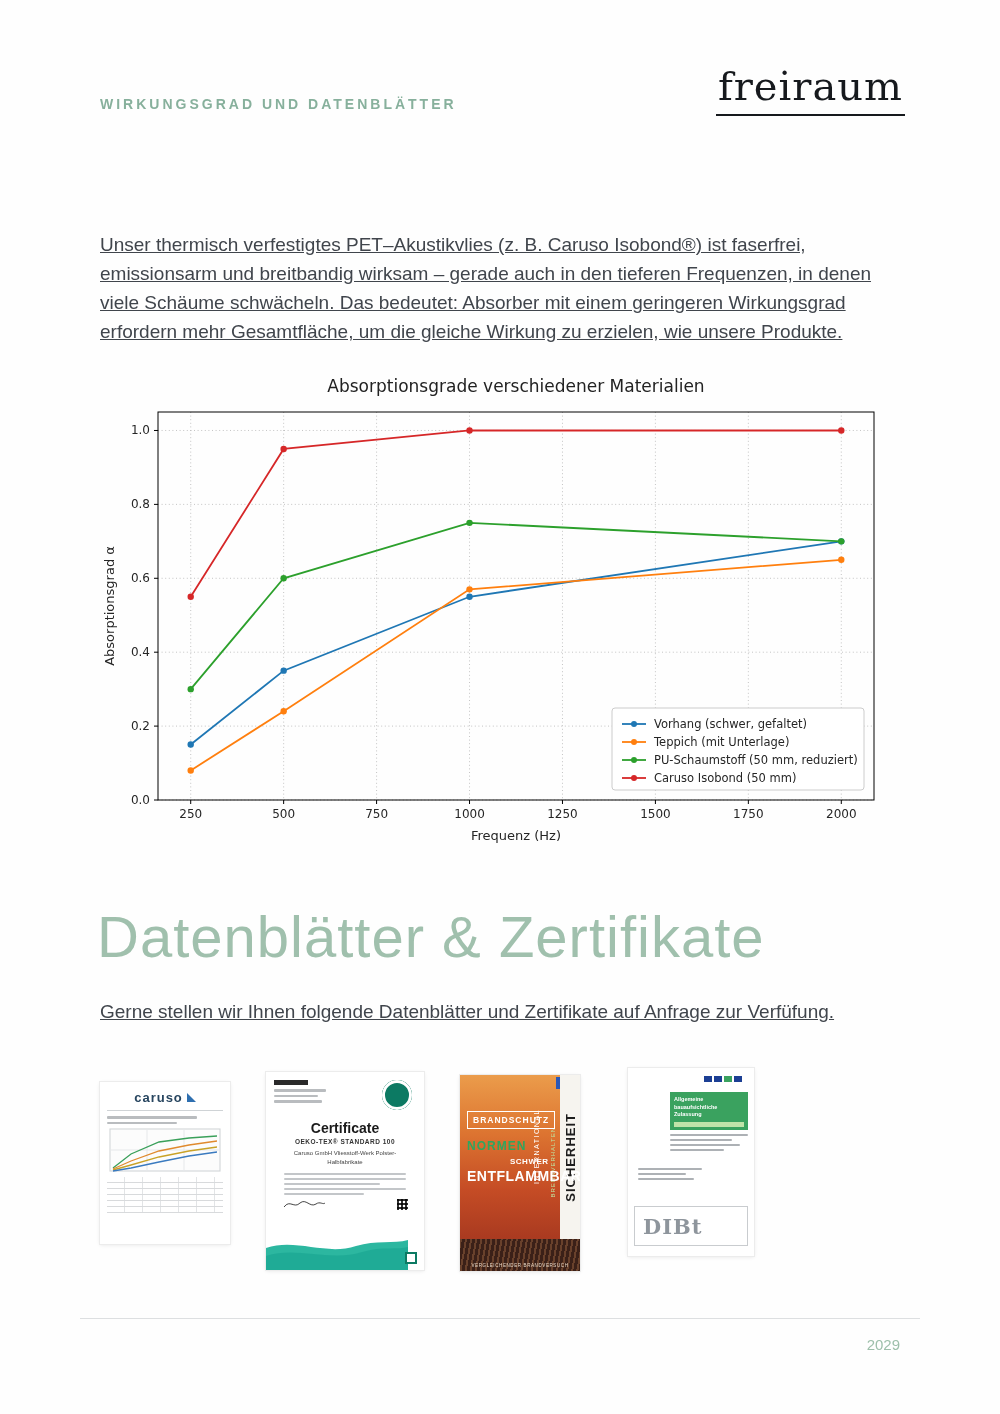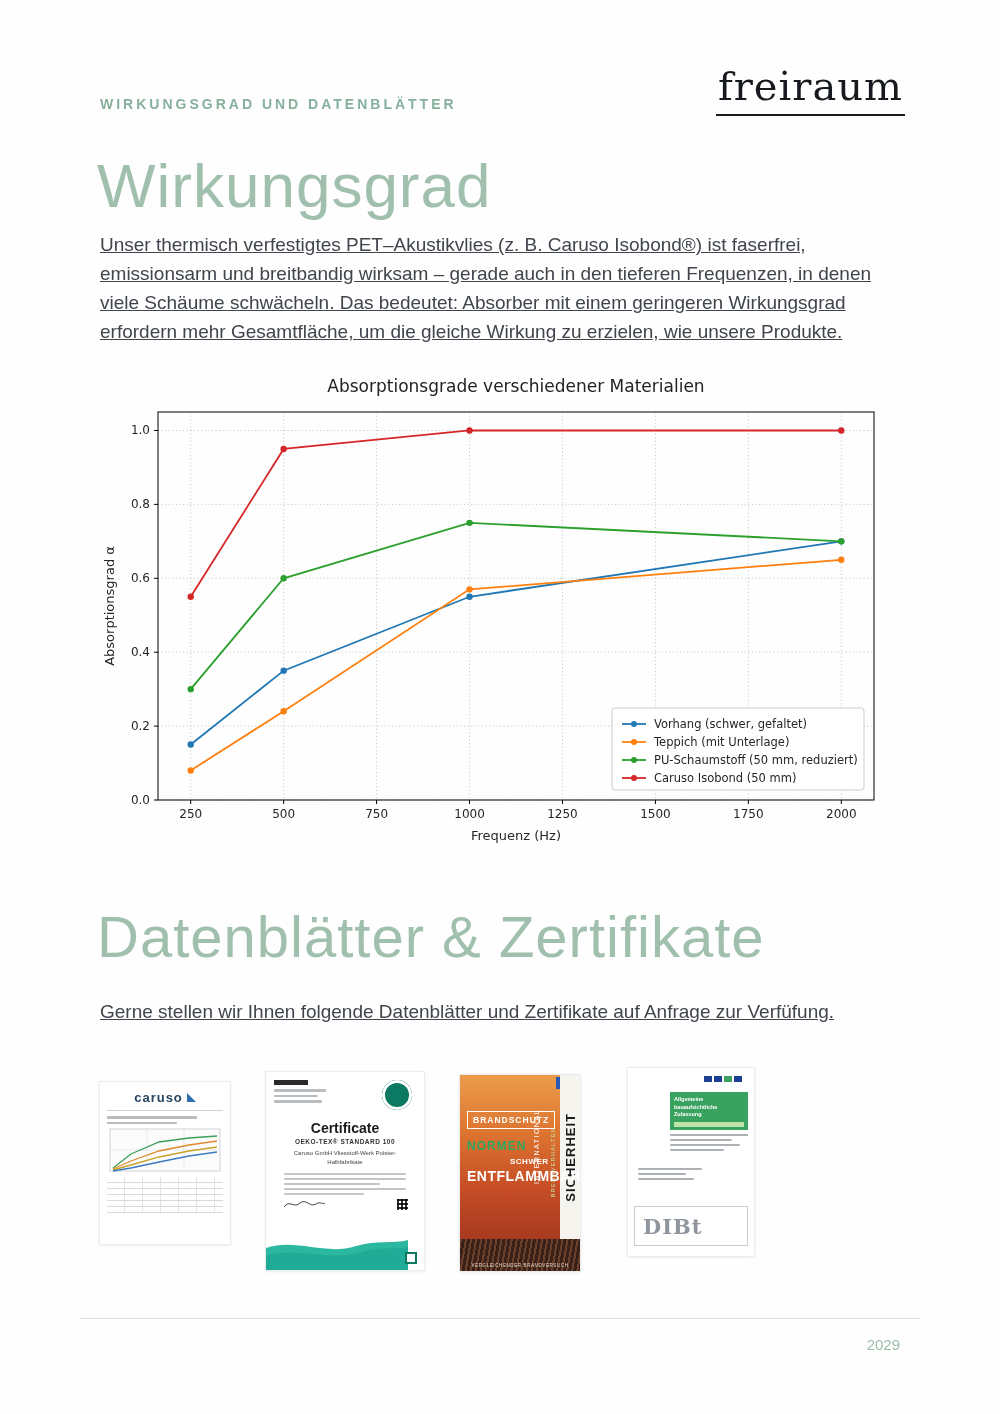--- a/index.html
+++ b/index.html
@@ -107,21 +107,20 @@
   .footer-year { position:absolute; right:100px; top:1336px; font-size:15px; color:#9dbfaa; }
 </style>
 </head>
 <body>
 
 <div class="page">
 
   <div class="eyebrow">WIRKUNGSGRAD UND DATENBLÄTTER</div>
   <div class="logo">freiraum</div>
 
-  <h1 class="h1 first">Wirkungsgrad</h1>
   <p class="body-text p1">Unser thermisch verfestigtes PET–Akustikvlies (z. B. Caruso Isobond®) ist faserfrei, emissionsarm und breitbandig wirksam – gerade auch in den tieferen Frequenzen, in denen viele Schäume schwächeln. Das bedeutet: Absorber mit einem geringeren Wirkungsgrad erfordern mehr Gesamtfläche, um die gleiche Wirkung zu erzielen, wie unsere Produkte.</p>
 
   <div class="chart">
     <div class="chart-title">Absorptionsgrade verschiedener Materialien</div>
     <svg id="chart-svg" width="800" height="448" viewBox="0 0 800 448" xmlns="http://www.w3.org/2000/svg">
         <line class="grid" x1="58" y1="398" x2="774" y2="398"></line>
         <line class="grid" x1="58" y1="324.0952380952381" x2="774" y2="324.0952380952381"></line>
         <line class="grid" x1="58" y1="250.1904761904762" x2="774" y2="250.1904761904762"></line>
         <line class="grid" x1="58" y1="176.2857142857143" x2="774" y2="176.2857142857143"></line>
         <line class="grid" x1="58" y1="102.38095238095241" x2="774" y2="102.38095238095241"></line>

